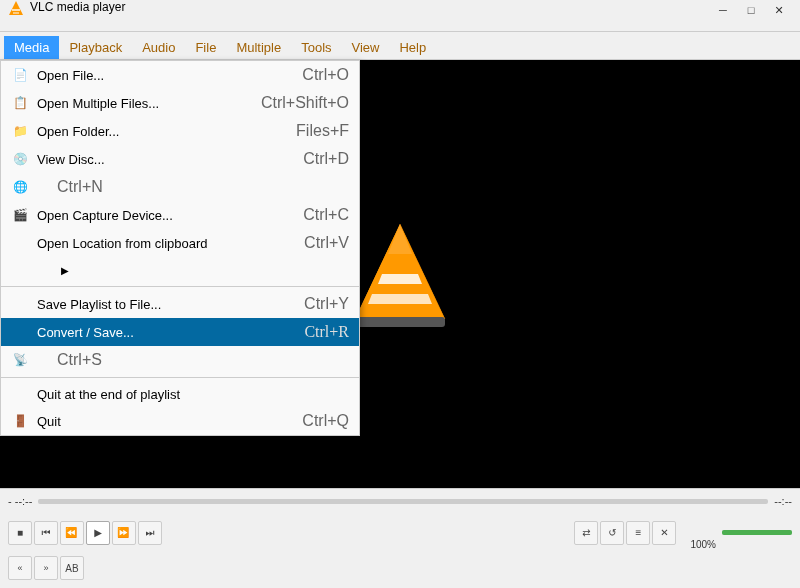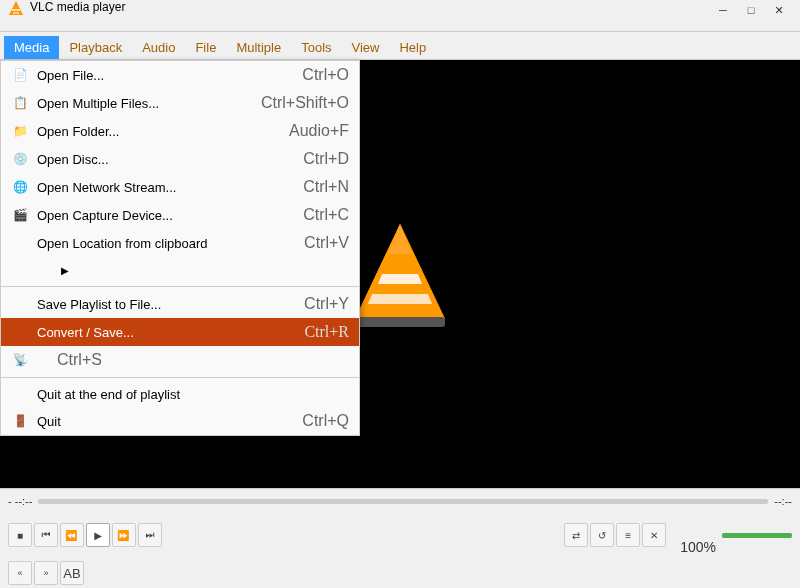--- a/index.html
+++ b/index.html
@@ -83,21 +83,21 @@
     }
     .dropdown-item {
       display: flex;
       align-items: center;
       padding: 5px 10px;
       cursor: pointer;
       color: #000;
       position: relative;
     }
     .dropdown-item.highlighted {
-      background: #c2410c;
+      background: #0369a1;
       color: white;
     }
     .dropdown-item .item-icon {
       width: 20px;
       height: 16px;
       margin-right: 6px;
       display: flex;
       align-items: center;
       justify-content: center;
       font-size: 12px;
@@ -274,32 +274,31 @@
 
     <div class="dropdown-item">
       <span class="item-icon">📋</span>
       <span class="item-label">Open Multiple Files...</span>
       <span class="item-shortcut">Ctrl+Shift+O</span>
     </div>
 
     <div class="dropdown-item">
       <span class="item-icon">📁</span>
       <span class="item-label">Open Folder...</span>
-      <span class="item-shortcut">Audio+F</span>
+      <span class="item-shortcut">Files+F</span>
     </div>
 
     <div class="dropdown-item">
       <span class="item-icon">💿</span>
-      <span class="item-label">Open Disc...</span>
+      <span class="item-label">View Disc...</span>
       <span class="item-shortcut">Ctrl+D</span>
     </div>
 
     <div class="dropdown-item">
       <span class="item-icon">🌐</span>
-      <span class="item-label">Open Network Stream...</span>
       <span class="item-shortcut">Ctrl+N</span>
     </div>
 
     <div class="dropdown-item">
       <span class="item-icon">🎬</span>
       <span class="item-label">Open Capture Device...</span>
       <span class="item-shortcut">Ctrl+C</span>
     </div>
 
     <div class="dropdown-item">
@@ -390,24 +389,24 @@
     <button class="transport-btn">⏩</button>
     <button class="transport-btn">⏭</button>
 
     <span class="transport-spacer"></span>
 
     <button class="transport-btn">⇄</button>
     <button class="transport-btn">↺</button>
     <button class="transport-btn">≡</button>
     <button class="transport-btn">✕</button>
 
-    <span style="margin-left:12px;font-size:14px;color:#333;margin-top:24px;">100%</span>
+    <span style="margin-left:12px;font-size:10px;color:#333;margin-top:24px;">100%</span>
     <div class="volume-track" style="margin-left:4px;">
       <div class="volume-fill" style="width:100%;background:#4caf50;"></div>
     </div>
   </div>
 
   <div class="controls-row2">
     <button class="transport-btn" style="font-size:9px;">«</button>
     <button class="transport-btn" style="font-size:9px;">»</button>
-    <button class="transport-btn" style="font-size:13px;">AB</button>
+    <button class="transport-btn" style="font-size:10px;">AB</button>
   </div>
 </div>
 
 </body></html>

